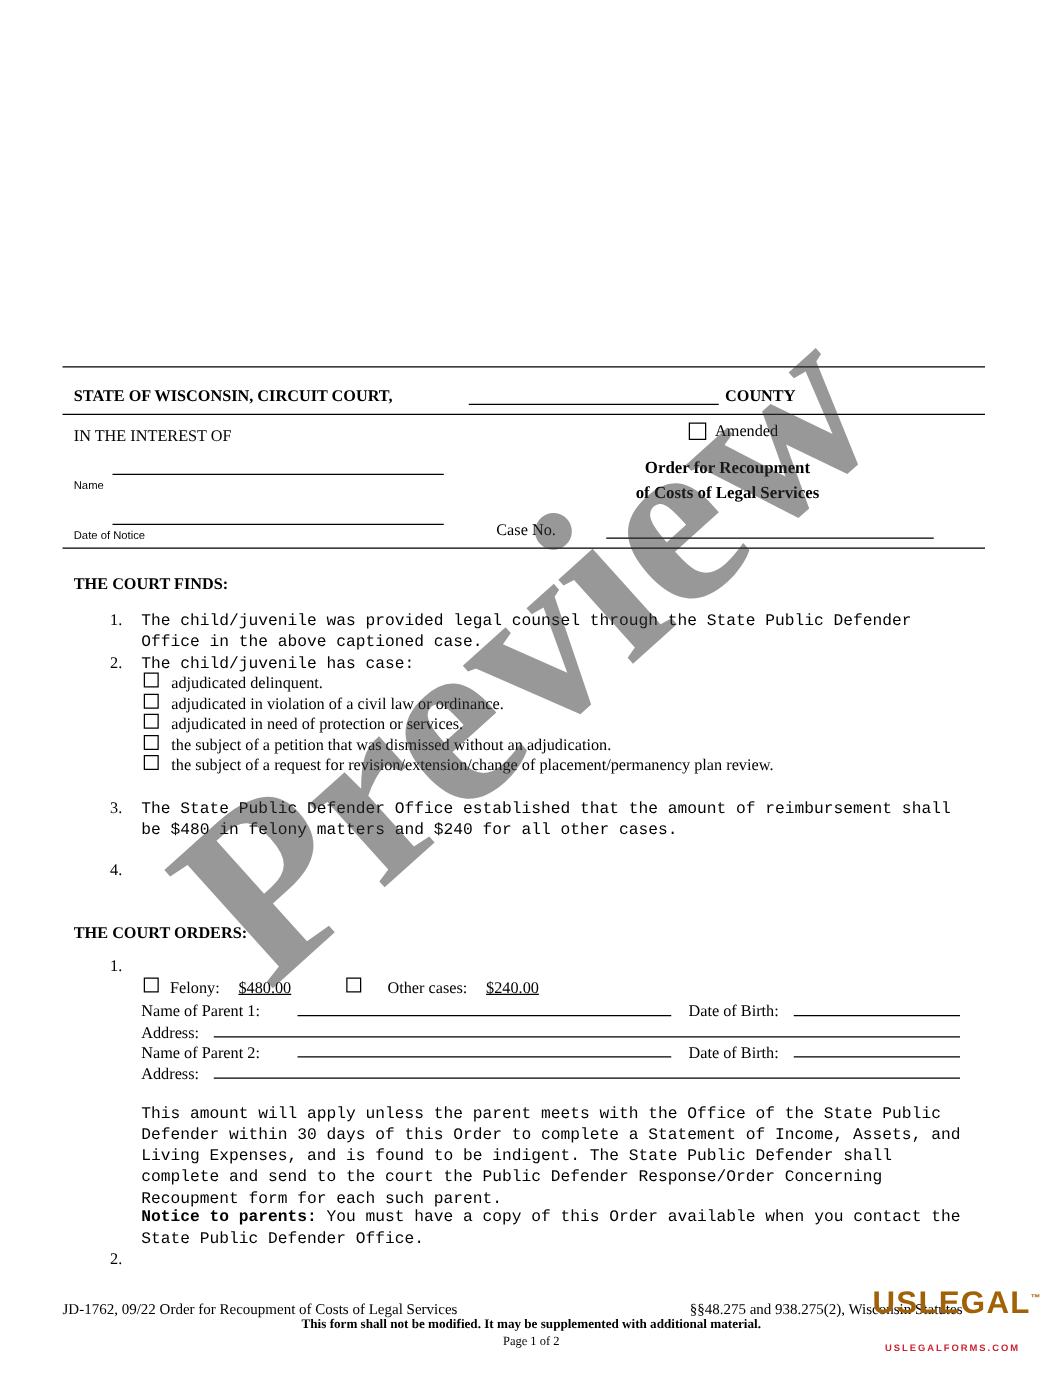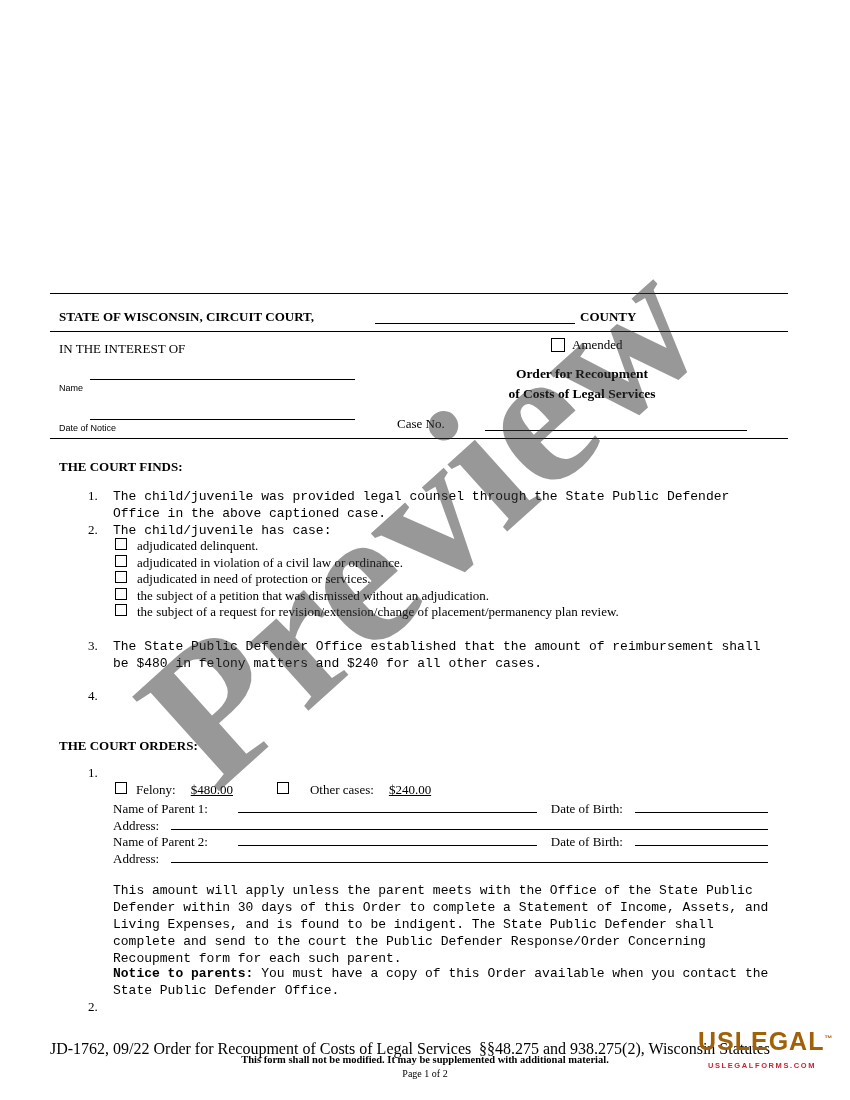--- a/index.html
+++ b/index.html
@@ -23,25 +23,25 @@
   .num { position:absolute; }
   .watermark {
     position:absolute; left:55px; top:390px; width:730px; height:260px;
     display:flex; align-items:center; justify-content:center;
     transform:rotate(-42deg);
     font-family:"Liberation Serif","DejaVu Serif",serif;
     font-size:196px; font-weight:bold; color:#333; opacity:0.5;
     z-index:3; pointer-events:none; white-space:nowrap;
   }
   .title-box { position:absolute; left:452px; top:364px; width:260px; text-align:center; font-weight:bold; font-size:13.5px; line-height:20px; }
-  .footer-small { font-size:16px; }
+  .footer-small { font-size:12px; }
   .logo-box { position:absolute; left:698px; top:1026px; width:128px; text-align:center; }
   .logo-word { font-family:Liberation Sans, sans-serif; font-weight:bold; font-size:25px; color:#a16207; letter-spacing:1px; line-height:26px; }
   .logo-tm { font-size:8px; vertical-align:super; }
-  .logo-sub { font-family:"Liberation Sans",sans-serif; font-weight:bold; font-size:7.5px; color:#cc2333; letter-spacing:1.6px; margin-top:7px; }
+  .logo-sub { font-family:"Liberation Sans",sans-serif; font-weight:bold; font-size:7.5px; color:#cc2333; letter-spacing:1.6px; margin-top:19px; }
 </style>
 </head>
 <body>
 
 <div class="page">
 
   <div class="watermark">Preview</div>
 
   <div class="rule" style="top:293px"></div>
   <div class="rule" style="top:331px"></div>

